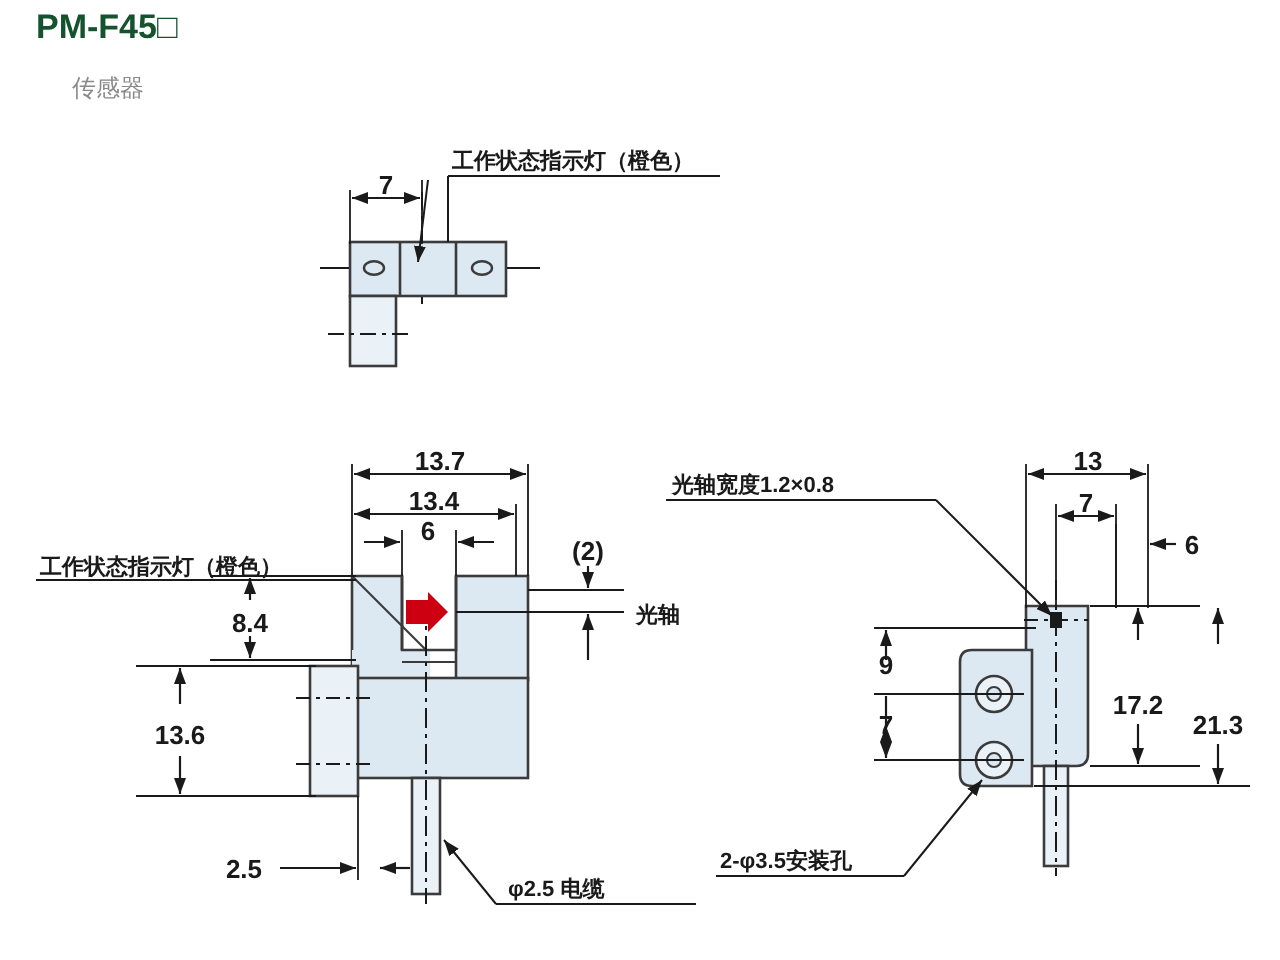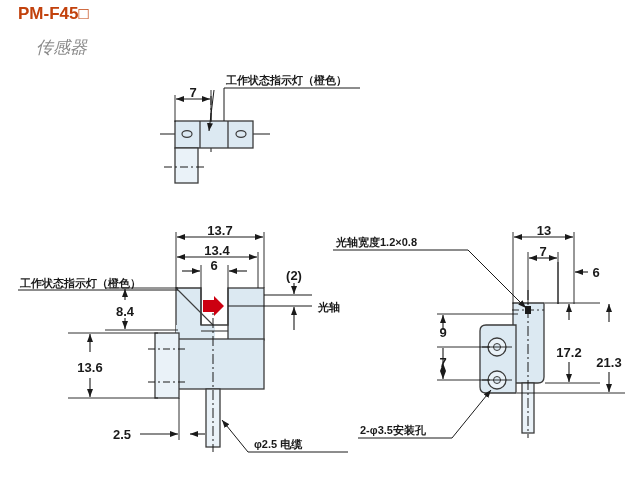--- a/index.html
+++ b/index.html
@@ -13,32 +13,31 @@
     position: relative;
     overflow: hidden;
     font-family: "Liberation Sans", "DejaVu Sans", sans-serif;
   }
   #page-title {
     position: absolute;
     left: 18px;
     top: 4px;
     font-size: 17px;
     font-weight: bold;
-    color: #c2410c;
+    color: #14532d;
     letter-spacing: 0px;
     white-space: nowrap;
   }
   #page-subtitle {
     position: absolute;
     left: 36px;
     top: 36px;
-    font-size: 17px;
+    font-size: 12px;
     color: #8a8a8a;
     white-space: nowrap;
-    font-style: italic;
   }
   #drawing-canvas {
     position: absolute;
     left: 0;
     top: 0;
     width: 640px;
     height: 480px;
   }
   .dim-text {
     font-family: "Liberation Sans", "DejaVu Sans", sans-serif;

